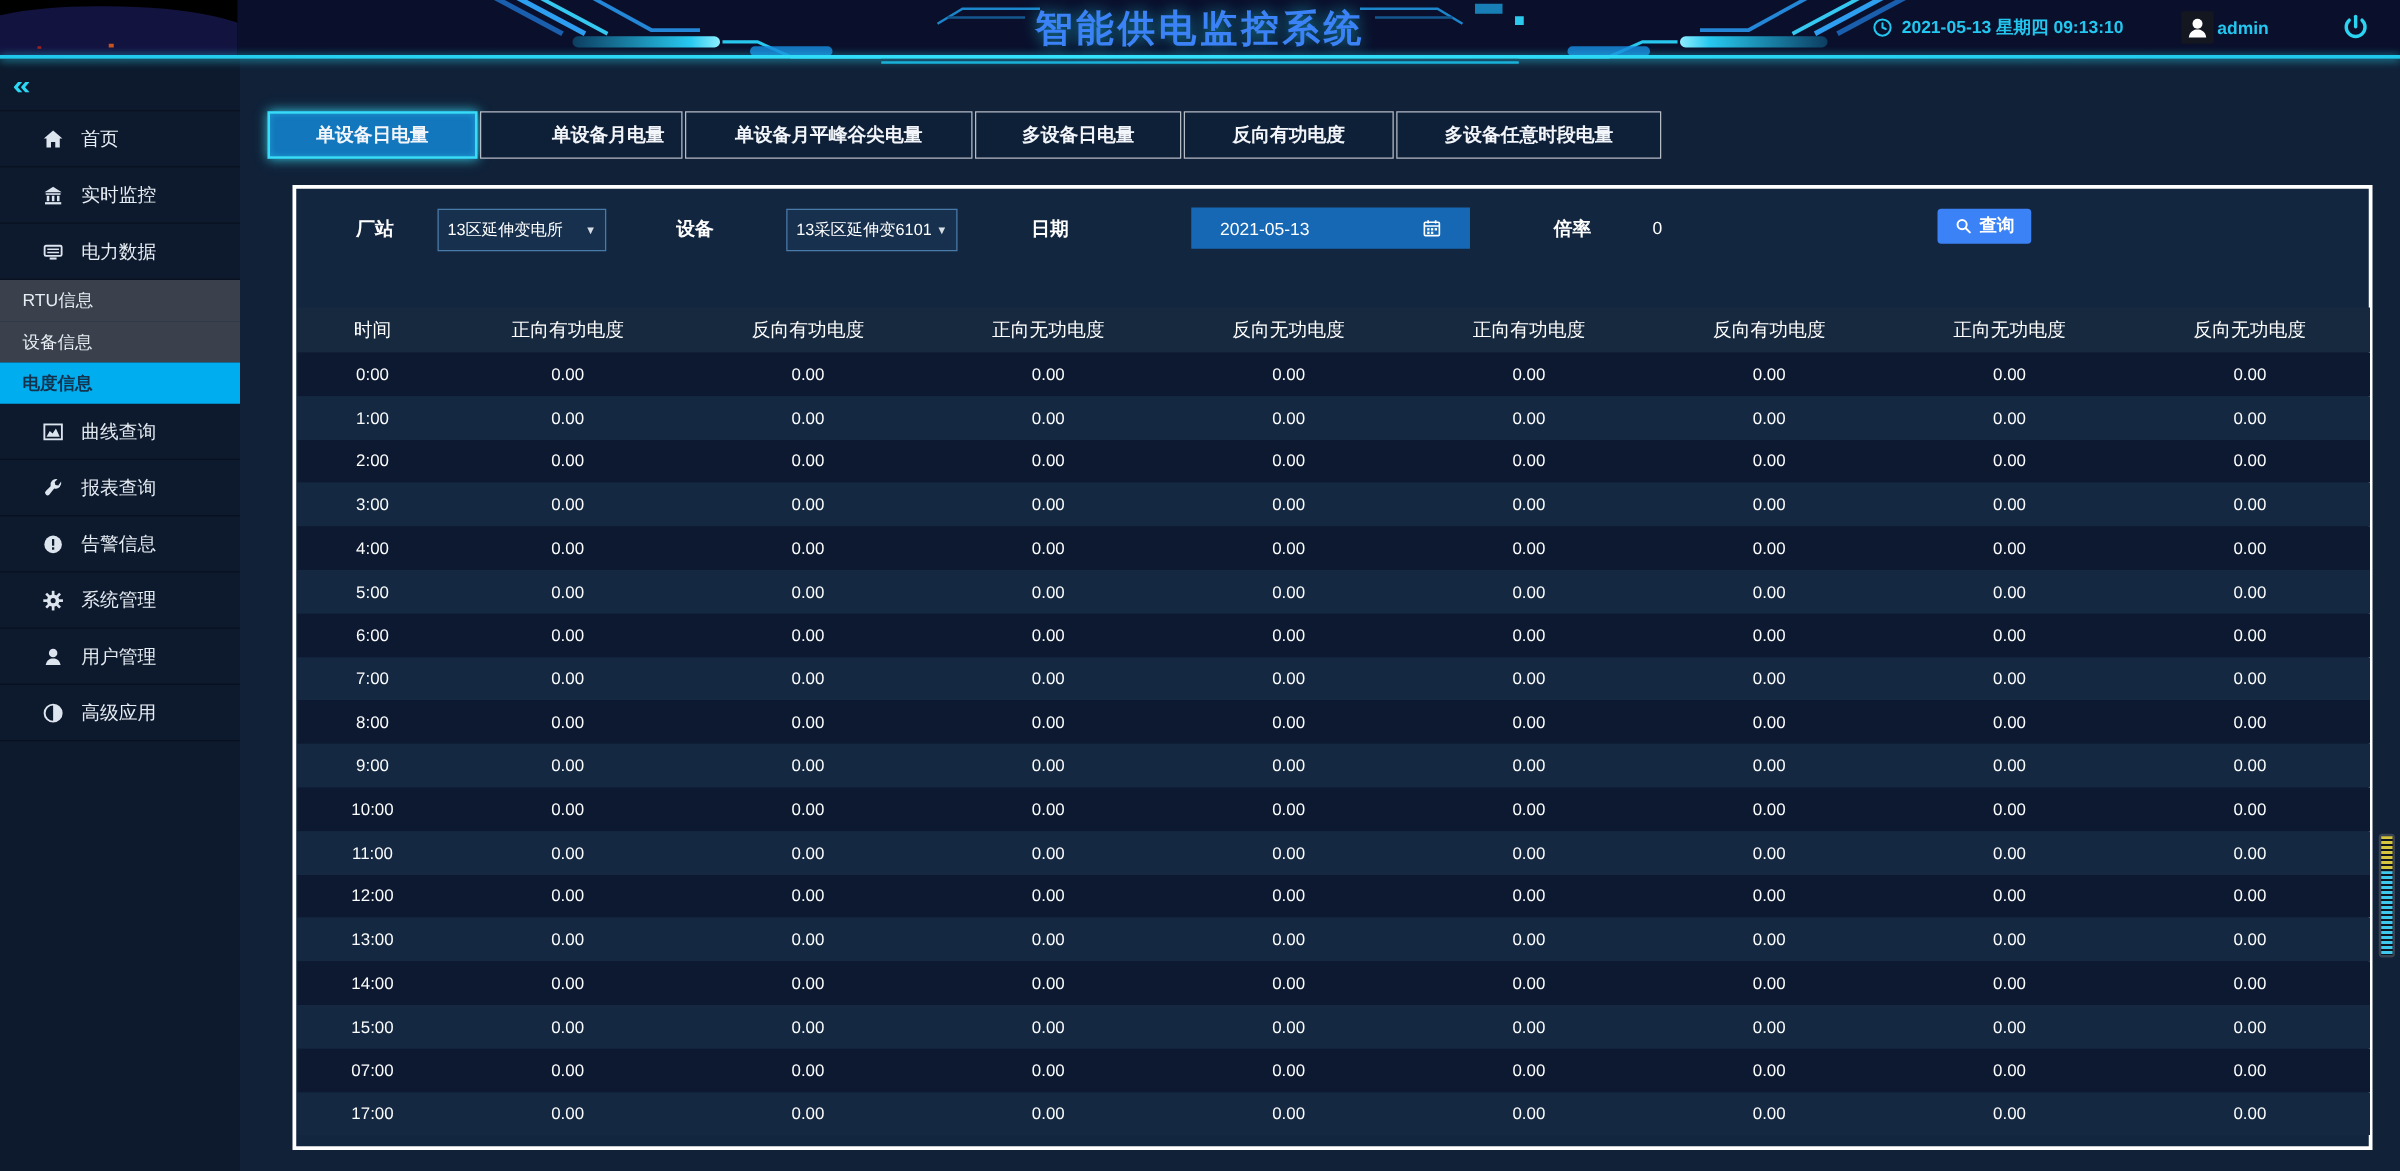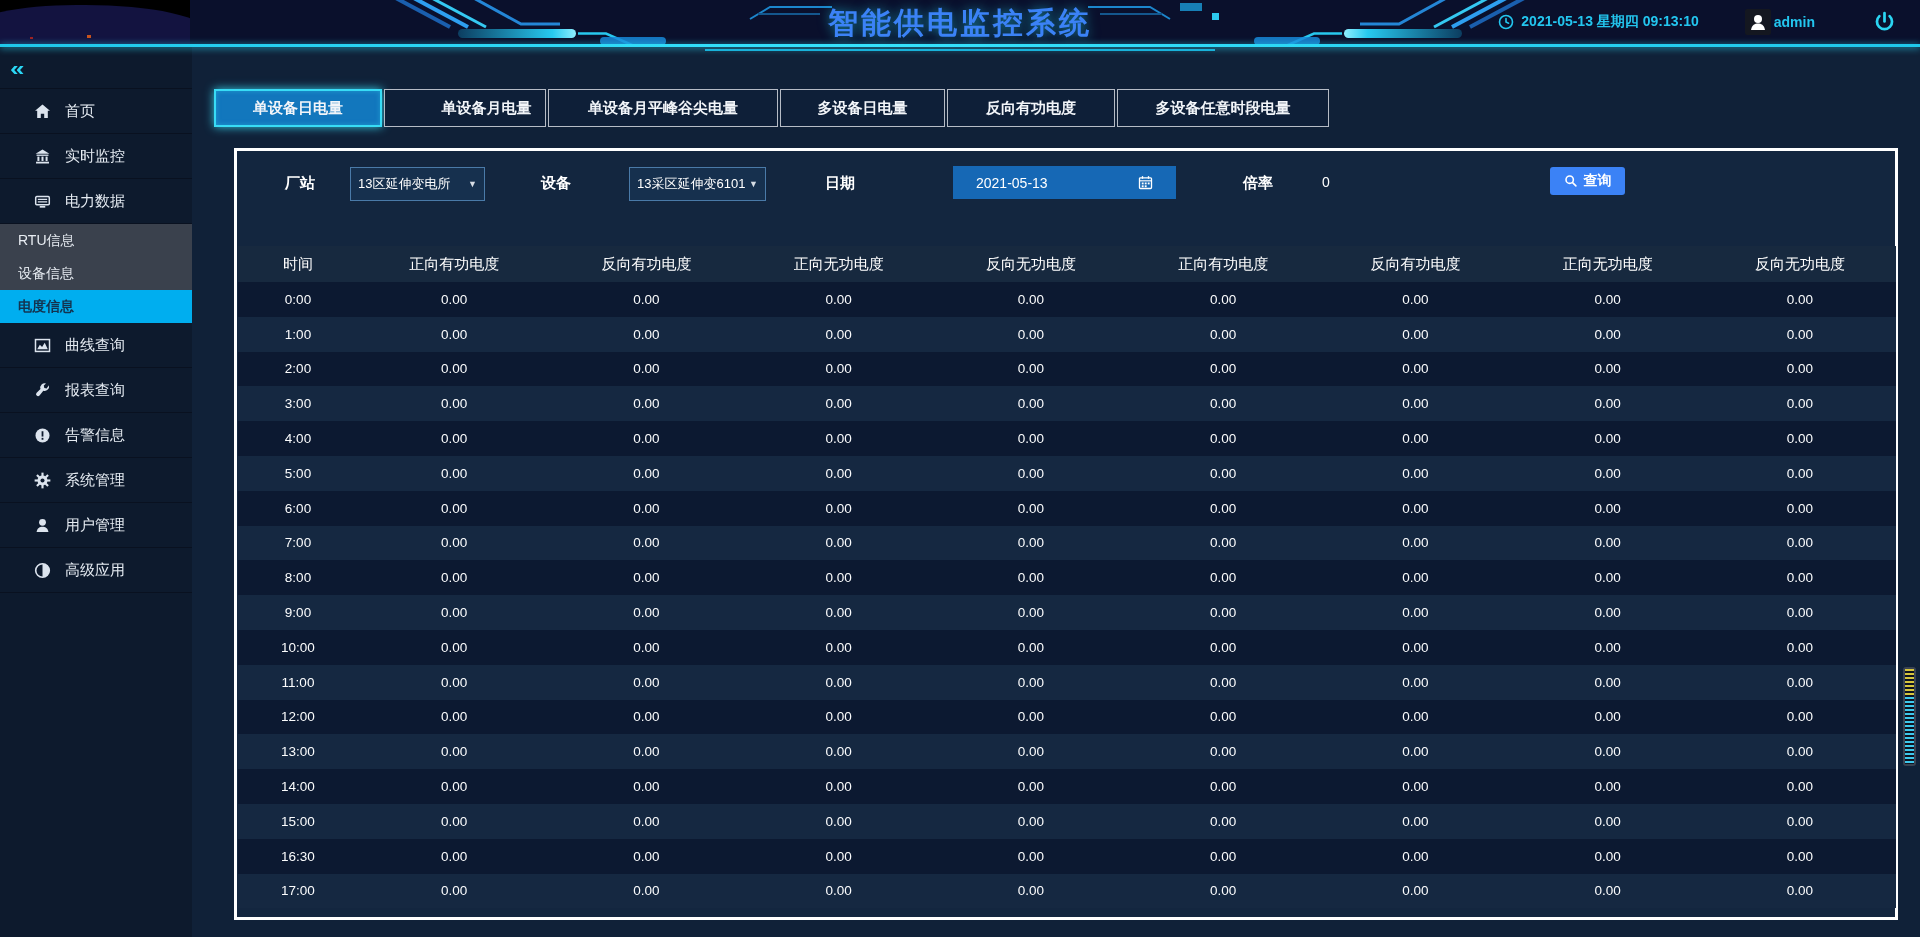--- a/index.html
+++ b/index.html
@@ -510,21 +510,21 @@
           <div class="tcell">0.00</div>
           <div class="tcell">0.00</div>
           <div class="tcell">0.00</div>
           <div class="tcell">0.00</div>
           <div class="tcell">0.00</div>
           <div class="tcell">0.00</div>
           <div class="tcell">0.00</div>
           <div class="tcell">0.00</div>
         </div>
         <div class="trow dark">
-          <div class="tcell-time">16:30</div>
+          <div class="tcell-time">07:00</div>
           <div class="tcell">0.00</div>
           <div class="tcell">0.00</div>
           <div class="tcell">0.00</div>
           <div class="tcell">0.00</div>
           <div class="tcell">0.00</div>
           <div class="tcell">0.00</div>
           <div class="tcell">0.00</div>
           <div class="tcell">0.00</div>
         </div>
         <div class="trow light">

